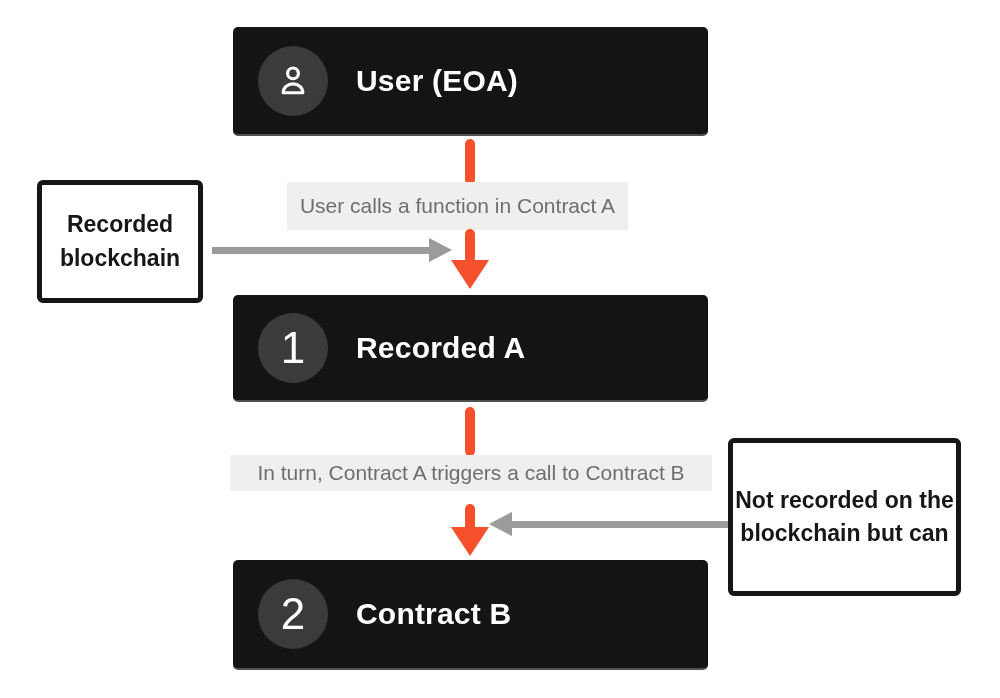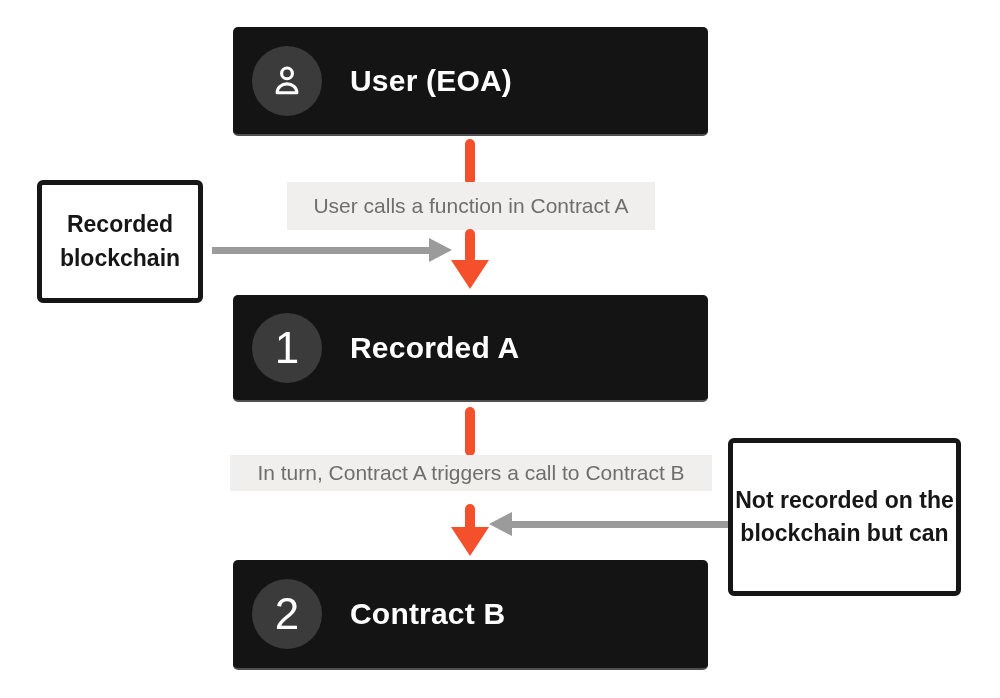--- a/index.html
+++ b/index.html
@@ -4,37 +4,37 @@
 <style>
   html,body{margin:0;padding:0;background:#ffffff;}
   .canvas{
     position:relative;width:1000px;height:698px;background:#ffffff;
     font-family:"Liberation Sans","DejaVu Sans",sans-serif;overflow:hidden;
   }
   
   .node{
     position:absolute;left:233px;width:475px;background:#141414;
     border-radius:5px;border-bottom:2px solid #505050;
-    display:flex;align-items:center;padding-left:19px;box-sizing:border-box;color:#ffffff;
+    display:flex;align-items:center;padding-left:25px;box-sizing:border-box;color:#ffffff;
   }
   #node-user{top:27px;height:109px;}
   #node-a{top:295px;height:107px;}
   #node-b{top:560px;height:110px;}
   .badge{
     width:70px;height:70px;border-radius:50%;background:#3b3b3b;
     display:flex;align-items:center;justify-content:center;margin-right:28px;flex-shrink:0;
   }
   .badge-num{font-size:44px;font-weight:400;color:#ffffff;}
   .node-label{font-size:30px;font-weight:700;letter-spacing:.2px;}
   
   .edge-label{
     position:absolute;background:#f0efed;color:#6e6e6e;font-size:21px;
     display:flex;align-items:center;justify-content:center;white-space:nowrap;
   }
-  #edge-label-1{left:287px;top:182px;width:368px;height:48px;}
+  #edge-label-1{left:287px;top:182px;width:341px;height:48px;}
   #edge-label-2{left:230px;top:455px;width:482px;height:36px;}
   
   .vseg{position:absolute;width:10px;border-radius:5px;background:#f4502c;left:465px;}
   #seg-1a{top:139px;height:46px;}
   #seg-1b{top:229px;height:34px;}
   #seg-2a{top:407px;height:49px;}
   #seg-2b{top:504px;height:28px;}
   .head-down{
     position:absolute;width:0;height:0;left:451px;
     border-left:19px solid transparent;border-right:19px solid transparent;

